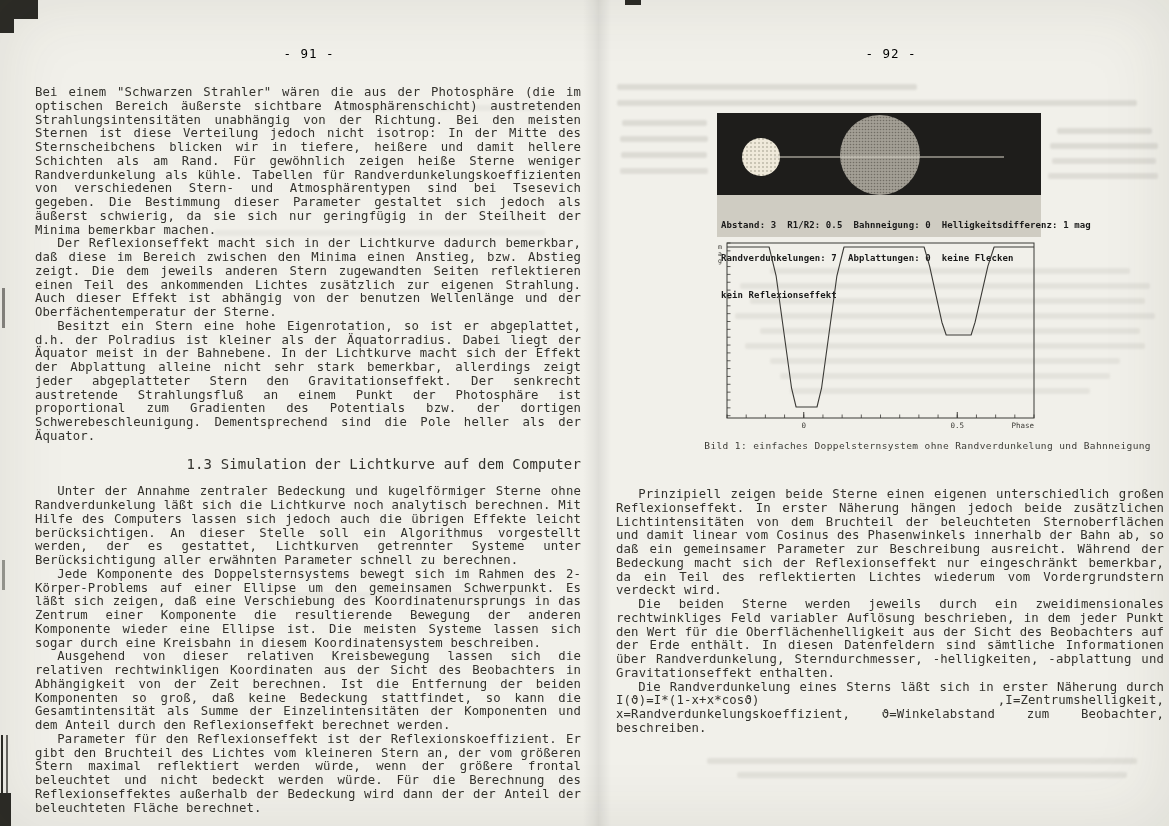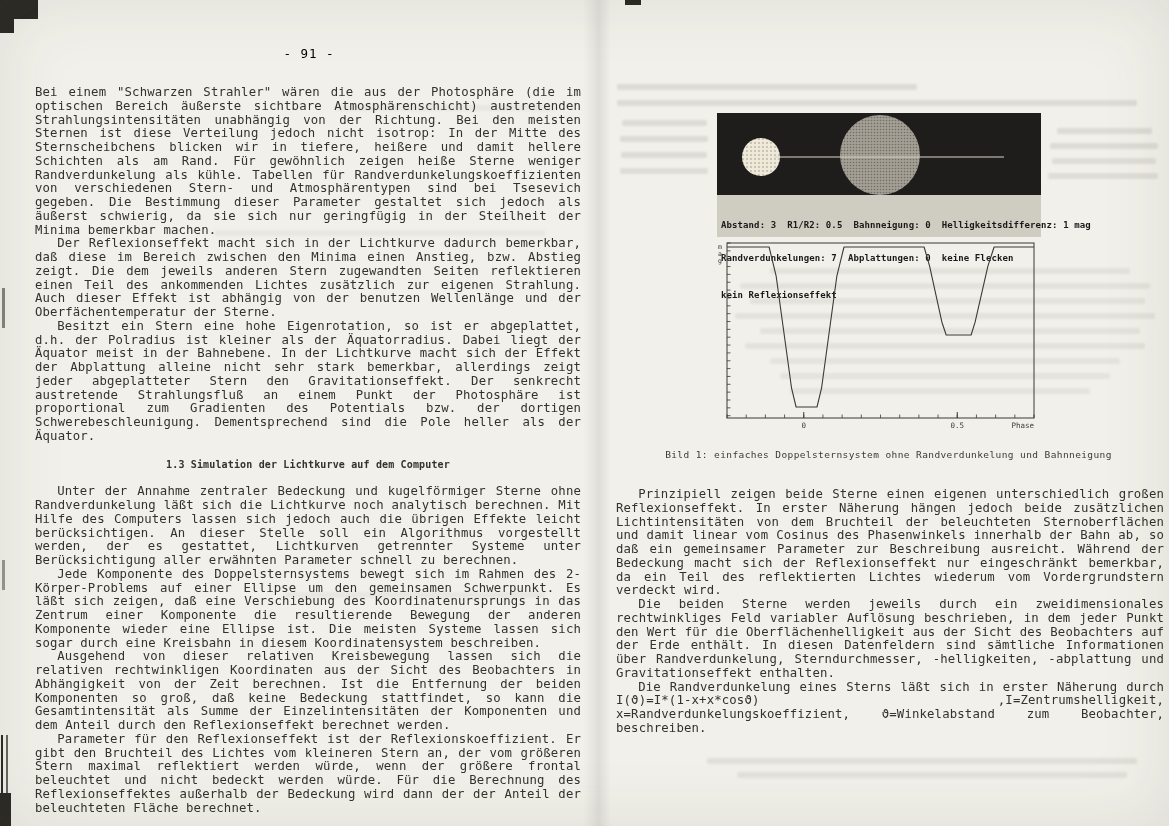--- a/index.html
+++ b/index.html
@@ -21,31 +21,31 @@
   .body-text{position:absolute;left:0;right:2px;text-align:justify;
     font-size:12.3px;line-height:13.75px;letter-spacing:.15px;color:#33322d;}
   .lp-body{top:86px;}
   .rp-body{top:488px;}
   .body-text p{margin:0;text-indent:3ch;}
   .body-text p.noindent{text-indent:0;}
   .gap22{margin-bottom:22px;}
   .gap16{margin-bottom:16px;}
   .gap13{margin-bottom:13px;}
   .gap2{margin-bottom:2px;}
-  .section-heading{margin:14px 0 14px 0;font-size:10px;font-weight:bold;
-    letter-spacing:.15px;text-align:center;}
+  .section-heading{margin:14px 0 14px 0;font-size:14px;font-weight:normal;
+    letter-spacing:.15px;text-align:right;}
   
   .sim-screen{position:absolute;left:101px;top:113px;width:324px;height:82px;}
   .sim-params{position:absolute;left:101px;top:195px;width:324px;height:42px;
     background:#cfccc2;box-sizing:border-box;padding:3px 0 0 4px;
     font-size:9px;font-weight:bold;line-height:11px;white-space:pre;
     color:#191919;letter-spacing:.1px;}
   .sim-params .line3{margin-top:4px;}
   .plot-svg{position:absolute;left:95px;top:240px;}
-  .fig-caption{position:absolute;top:449px;left:10px;width:525px;text-align:center;
+  .fig-caption{position:absolute;top:440px;left:10px;width:525px;text-align:right;
     font-size:9.5px;letter-spacing:.4px;color:#3c3b36;}
   
   .ghost{position:absolute;height:6px;background:#8d8a80;border-radius:2px;
     filter:blur(1.2px);pointer-events:none;}
   .fold{position:absolute;left:583px;top:0;width:28px;height:826px;pointer-events:none;
     background:linear-gradient(90deg,rgba(0,0,0,0) 0%,rgba(0,0,0,.05) 40%,rgba(0,0,0,.08) 55%,rgba(0,0,0,0) 100%);}
   .mark{position:absolute;background:#2b2a26;pointer-events:none;}
 </style>
 </head>
 <body>
@@ -95,20 +95,21 @@
       <p>Besitzt ein Stern eine hohe Eigenrotation, so ist er abgeplattet, d.h. der Polradius ist kleiner als der Äquatorradius. Dabei liegt der Äquator meist in der Bahnebene. In der Lichtkurve macht sich der Effekt der Abplattung alleine nicht sehr stark bemerkbar, allerdings zeigt jeder abgeplatteter Stern den Gravitationseffekt. Der senkrecht austretende Strahlungsfluß an einem Punkt der Photosphäre ist proportional zum Gradienten des Potentials bzw. der dortigen Schwerebeschleunigung. Dementsprechend sind die Pole heller als der Äquator.</p>
       <h3 class="section-heading">1.3  Simulation der Lichtkurve auf dem Computer</h3>
       <p>Unter der Annahme zentraler Bedeckung und kugelförmiger Sterne ohne Randverdunkelung läßt sich die Lichtkurve noch analytisch berechnen. Mit Hilfe des Computers lassen sich jedoch auch die übrigen Effekte leicht berücksichtigen. An dieser Stelle soll ein Algorithmus vorgestellt werden, der es gestattet, Lichtkurven getrennter Systeme unter Berücksichtigung aller erwähnten Parameter schnell zu berechnen.</p>
       <p>Jede Komponente des Doppelsternsystems bewegt sich im Rahmen des 2-Körper-Problems auf einer Ellipse um den gemeinsamen Schwerpunkt. Es läßt sich zeigen, daß eine Verschiebung des Koordinatenursprungs in das Zentrum einer Komponente die resultierende Bewegung der anderen Komponente wieder eine Ellipse ist. Die meisten Systeme lassen sich sogar durch eine Kreisbahn in diesem Koordinatensystem beschreiben.</p>
       <p>Ausgehend von dieser relativen Kreisbewegung lassen sich die relativen rechtwinkligen Koordinaten aus der Sicht des Beobachters in Abhängigkeit von der Zeit berechnen. Ist die Entfernung der beiden Komponenten so groß, daß keine Bedeckung stattfindet, so kann die Gesamtintensität als Summe der Einzelintensitäten der Komponenten und dem Anteil durch den Reflexionseffekt berechnet werden.</p>
       <p>Parameter für den Reflexionseffekt ist der Reflexionskoeffizient. Er gibt den Bruchteil des Lichtes vom kleineren Stern an, der vom größeren Stern maximal reflektiert werden würde, wenn der größere frontal beleuchtet und nicht bedeckt werden würde. Für die Berechnung des Reflexionseffektes außerhalb der Bedeckung wird dann der der Anteil der beleuchteten Fläche berechnet.</p>
     </div>
   </div>
 
   <div class="page page-right">
+    <div class="page-number">- 92 -</div>
 
     <div class="sim-screen">
       <svg width="324" height="82" viewBox="0 0 324 82">
         <defs>
           <pattern id="dotsA" width="4" height="4" patternUnits="userSpaceOnUse">
             <rect width="4" height="4" fill="#efe9da"></rect>
             <circle cx="2" cy="2" r="0.7" fill="#8a8574"></circle>
           </pattern>
           <pattern id="dotsB" width="3" height="3" patternUnits="userSpaceOnUse">
             <rect width="3" height="3" fill="#a39f95"></rect>

